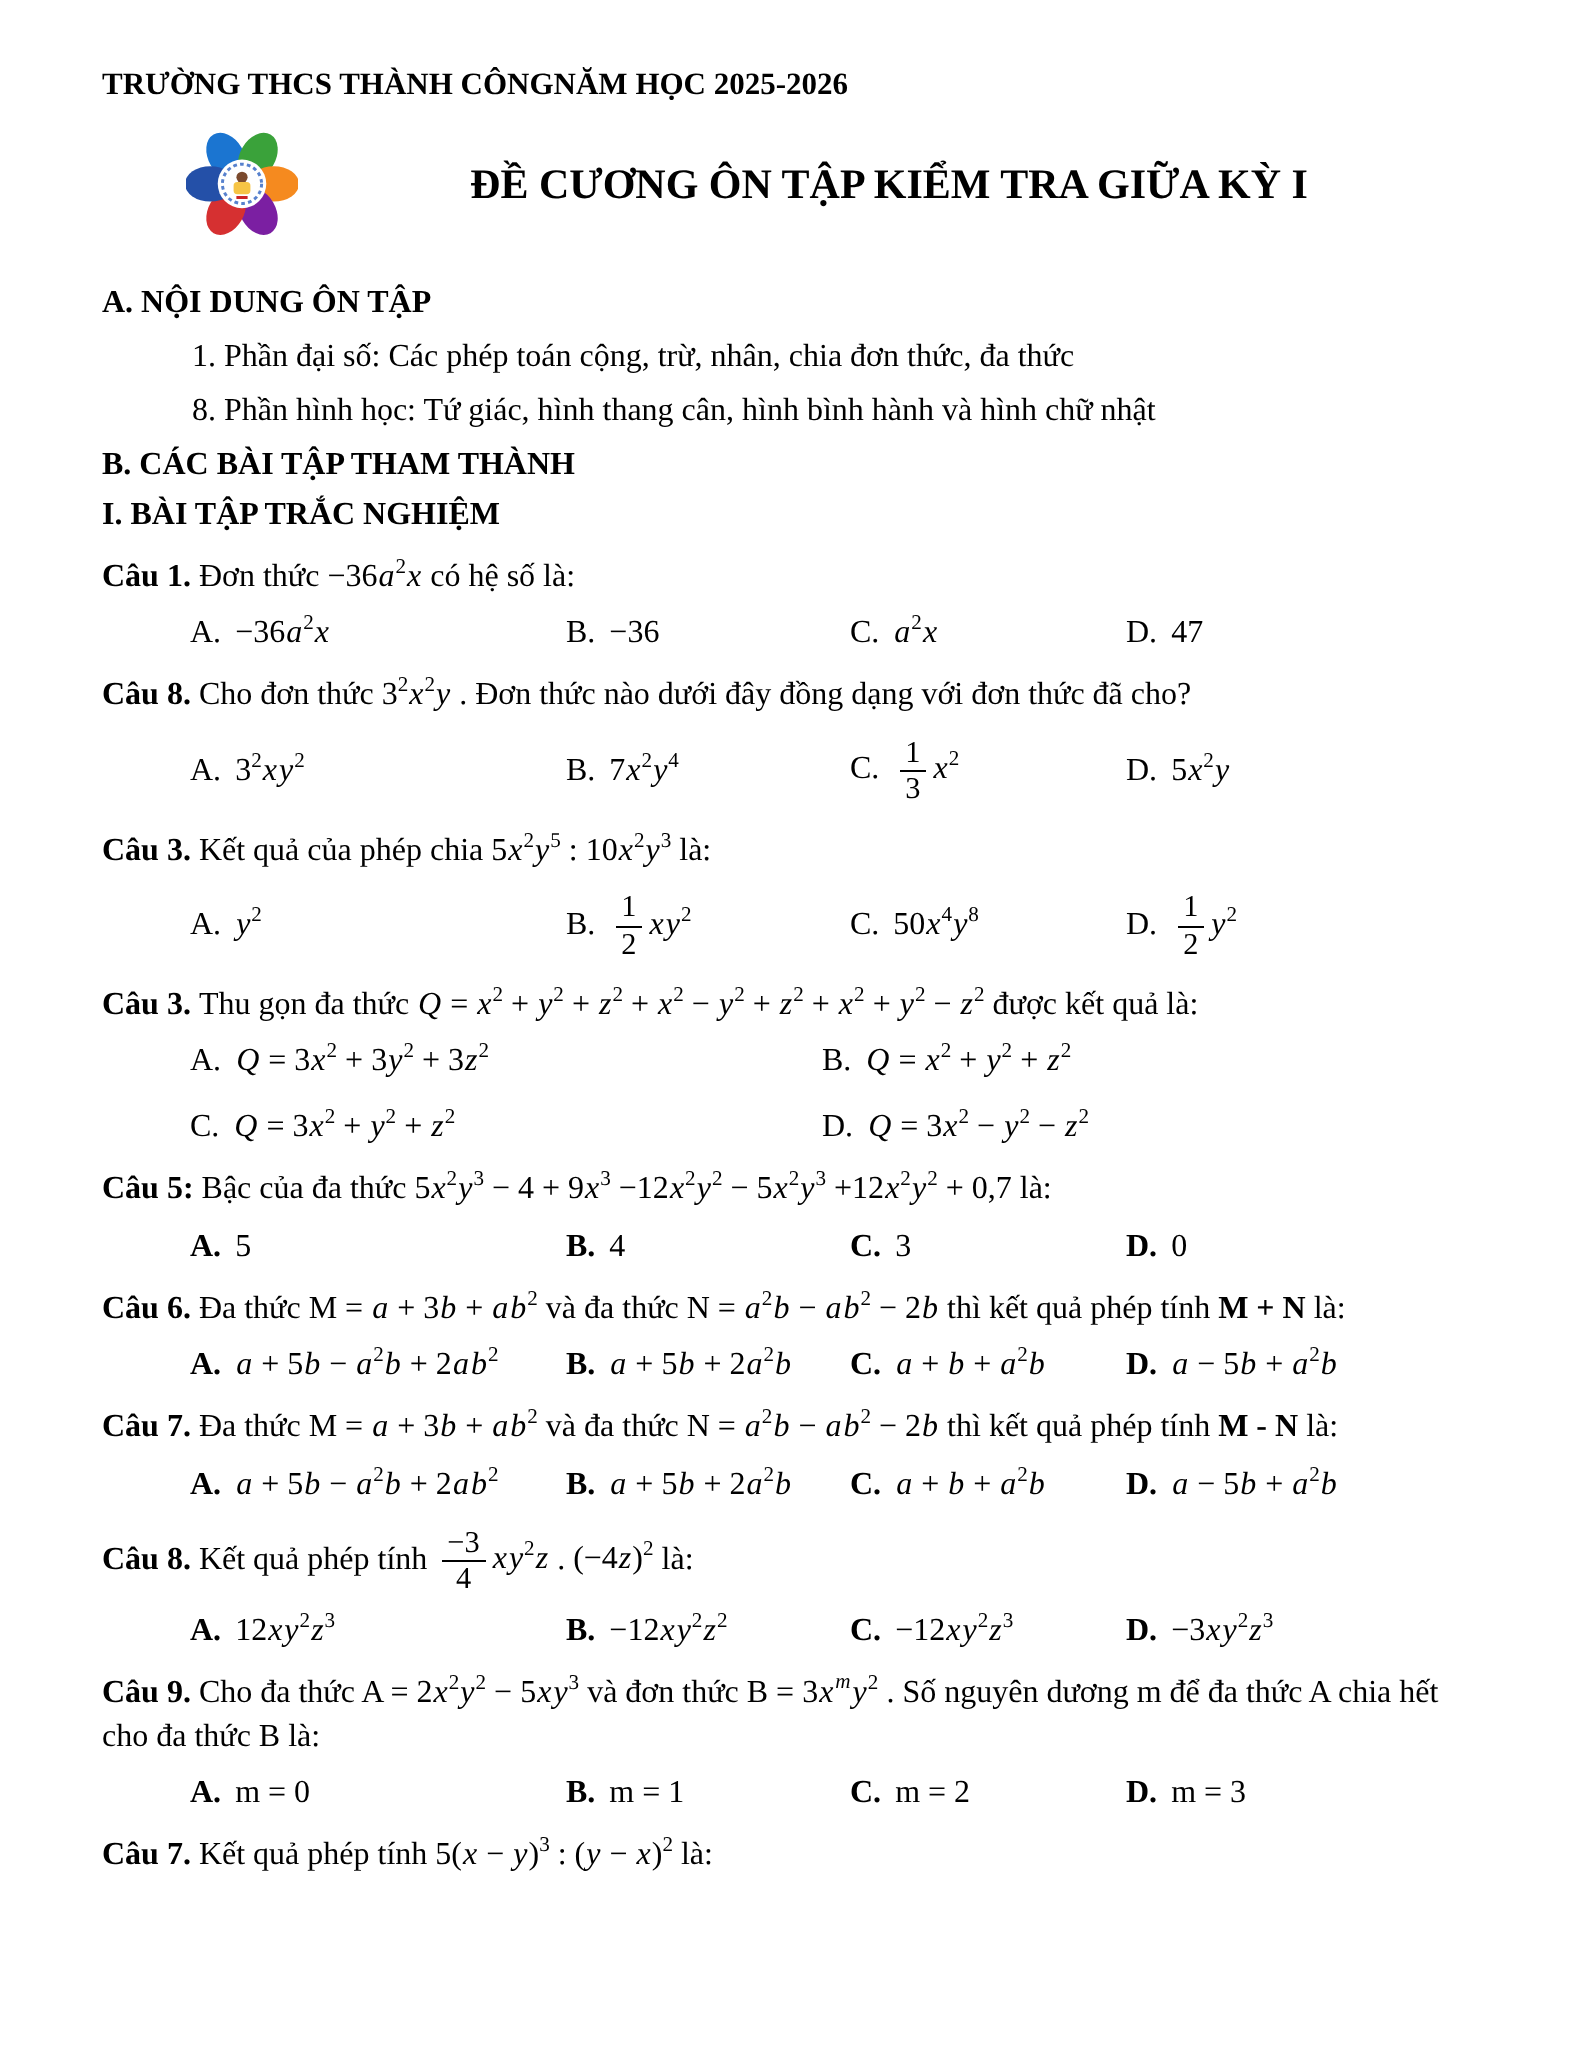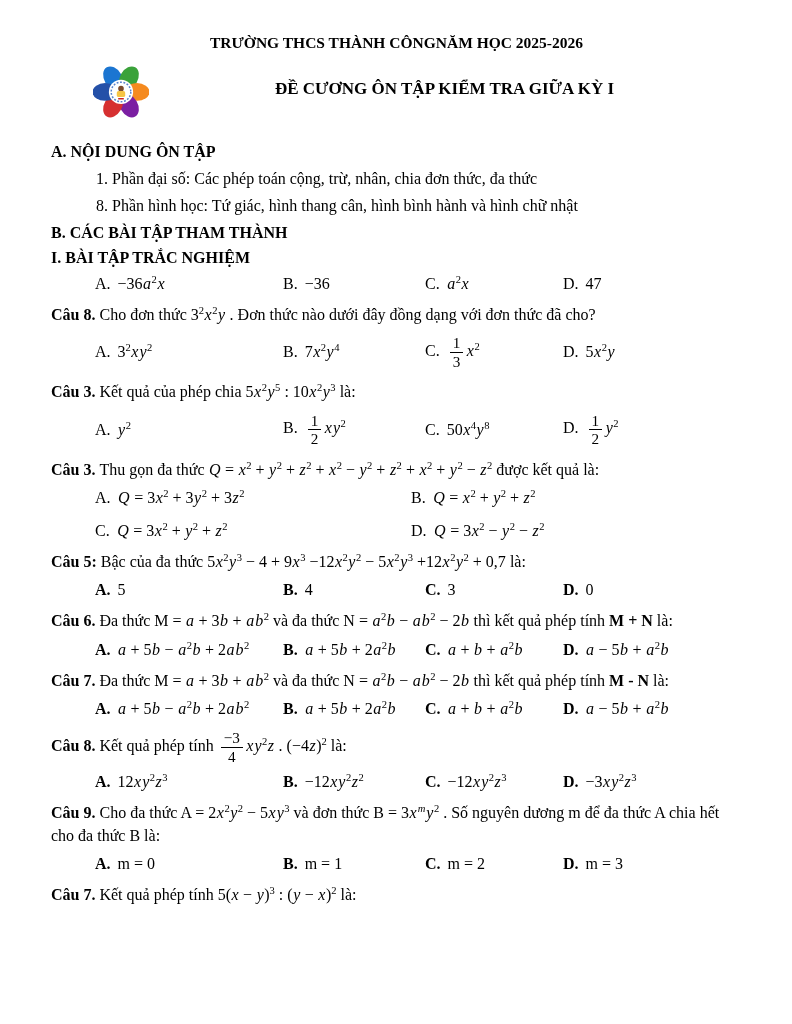--- a/index.html
+++ b/index.html
@@ -1,24 +1,24 @@
 <!DOCTYPE html>
 <html><head>
 <meta charset="utf-8">
 <style>
   html,body{margin:0;padding:0;background:#888;}
   .page{
     width:792px;height:1024px;margin:0 auto;background:#ffffff;color:#000;
     font-family:"Liberation Serif","DejaVu Serif",serif;font-size:16px;
     padding:34px 50px 10px 51px;box-sizing:border-box;overflow:hidden;position:relative;
   }
-  .hdr{display:flex;justify-content:center;font-weight:bold;font-size:15.5px;}
+  .hdr{display:flex;justify-content:flex-start;font-weight:bold;font-size:15.5px;}
   .title-wrap{position:relative;margin-top:8px;min-height:76px;}
   .logo{position:absolute;left:42px;top:0;}
-  .titles{text-align:center;padding-left:96px;font-weight:bold;font-size:17px;line-height:1.55;padding-top:16px;}
+  .titles{text-align:center;padding-left:96px;font-weight:bold;font-size:21px;line-height:1.55;padding-top:16px;}
   .sec-h{font-weight:bold;margin:7px 0;}
   .sec-item{padding-left:45px;margin:9px 0;}
   .qstem{margin:11px 0 8px;line-height:1.4;}
   .qlabel{font-weight:bold;}
   .opts{display:grid;grid-template-columns:188px 142px 138px auto;padding-left:44px;margin:8px 0 9px;align-items:center;}
   .opts.two-col{grid-template-columns:316px auto;row-gap:15px;}
   .opt{white-space:nowrap;}
   .okey{margin-right:7px;}
   .okey.bk{font-weight:bold;}
   .math i{font-style:italic;padding:0 0.5px;}
@@ -73,20 +73,21 @@
     </div>
   </div>
 
   <div class="sec-h">A. NỘI DUNG ÔN TẬP</div>
   <div class="sec-item">1. Phần đại số: Các phép toán cộng, trừ, nhân, chia đơn thức, đa thức</div>
   <div class="sec-item">8. Phần hình học: Tứ giác, hình thang cân, hình bình hành và hình chữ nhật</div>
   <div class="sec-h">B. CÁC BÀI TẬP THAM THÀNH</div>
   <div class="sec-h">I. BÀI TẬP TRẮC NGHIỆM</div>
 
   <div>
+      <div class="qstem"><span class="qlabel">Câu 1. </span>Đơn thức <span class="math">−36<i>a</i><sup>2</sup><i>x</i></span> có hệ số là:</div>
       <div class="opts">
         <div class="opt"><span class="okey">A.</span><span class="math">−36<i>a</i><sup>2</sup><i>x</i></span></div>
         <div class="opt"><span class="okey">B.</span><span class="math">−36</span></div>
         <div class="opt"><span class="okey">C.</span><span class="math"><i>a</i><sup>2</sup><i>x</i></span></div>
         <div class="opt"><span class="okey">D.</span><span class="math">47</span></div>
       </div>
       <div class="qstem"><span class="qlabel">Câu 8. </span>Cho đơn thức <span class="math">3<sup>2</sup><i>x</i><sup>2</sup><i>y</i></span> . Đơn thức nào dưới đây đồng dạng với đơn thức đã cho?</div>
       <div class="opts">
         <div class="opt"><span class="okey">A.</span><span class="math">3<sup>2</sup><i>x</i><i>y</i><sup>2</sup></span></div>
         <div class="opt"><span class="okey">B.</span><span class="math">7<i>x</i><sup>2</sup><i>y</i><sup>4</sup></span></div>

